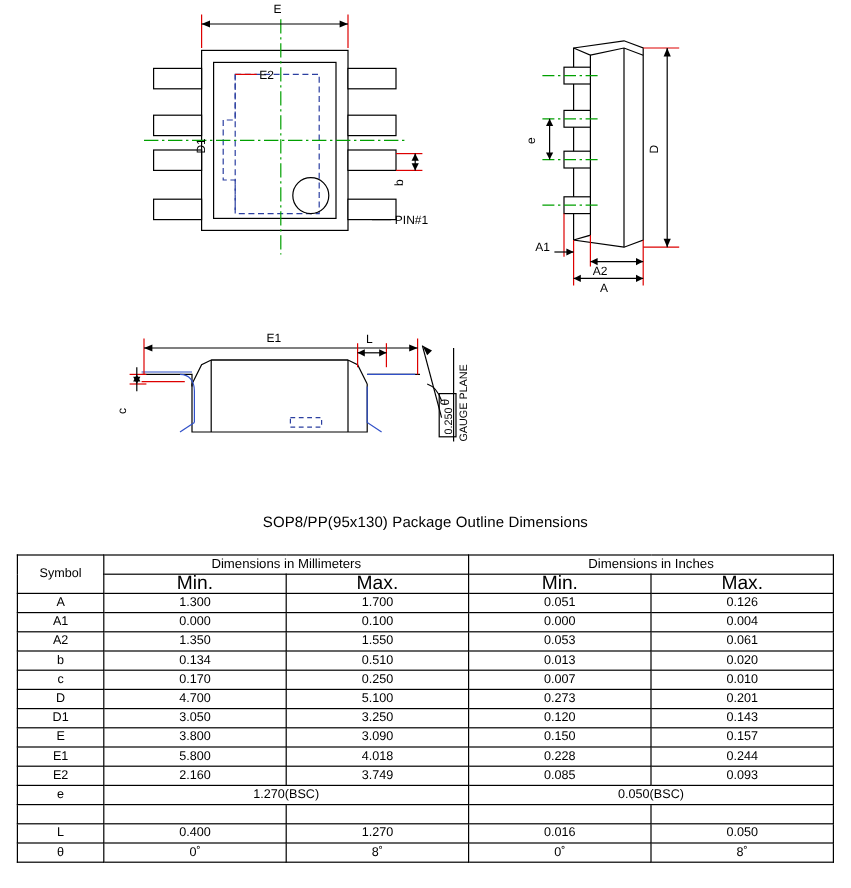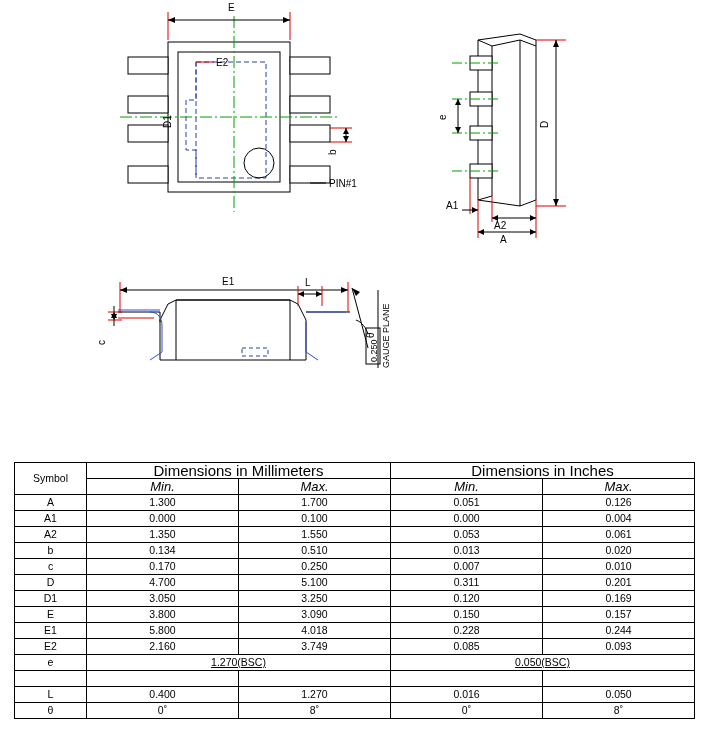--- a/index.html
+++ b/index.html
@@ -64,29 +64,27 @@
     height: 15px;
     line-height: 15px;
     font-weight: normal;
   }
   table.dim th.sym {
     width: 72px;
   }
   table.dim col.c-sym { width: 72px; }
   table.dim col.c-d { width: 152px; }
   .grp {
-    font-size: 15px;
+    font-size: 11px;
   }
   .sub {
-    font-size: 13px;
-    font-style: italic;
+    font-size: 16px;
   }
   td.span2 {
     text-align: center;
-    text-decoration: underline;
   }
   tr.blank td {
     height: 15px;
   }
 </style>
 </head>
 <body>
 
 <div class="page">
 
@@ -231,20 +229,21 @@
         <text x="222" y="285">E1</text>
         <text x="305" y="286">L</text>
         <text x="105" y="345" transform="rotate(-90 105 345)">c</text>
         <text x="374" y="338" transform="rotate(-90 374 338)">θ</text>
         <text x="377" y="362" transform="rotate(-90 377 362)" font-size="9">0.250</text>
         <text x="389" y="368" transform="rotate(-90 389 368)" font-size="9">GAUGE PLANE</text>
       </g>
     </svg>
   </div>
 
+  <div class="fig-title">SOP8/PP(95x130) Package Outline Dimensions</div>
 
   <div class="dim-table-wrap">
     <table class="dim">
       <colgroup>
         <col class="c-sym">
           <col class="c-d">
           <col class="c-d">
           <col class="c-d">
           <col class="c-d">
       </colgroup>
@@ -294,29 +293,29 @@
           <td>c</td>
           <td>0.170</td>
           <td>0.250</td>
           <td>0.007</td>
           <td>0.010</td>
         </tr>
         <tr>
           <td>D</td>
           <td>4.700</td>
           <td>5.100</td>
-          <td>0.311</td>
+          <td>0.273</td>
           <td>0.201</td>
         </tr>
         <tr>
           <td>D1</td>
           <td>3.050</td>
           <td>3.250</td>
           <td>0.120</td>
-          <td>0.169</td>
+          <td>0.143</td>
         </tr>
         <tr>
           <td>E</td>
           <td>3.800</td>
           <td>3.090</td>
           <td>0.150</td>
           <td>0.157</td>
         </tr>
         <tr>
           <td>E1</td>

